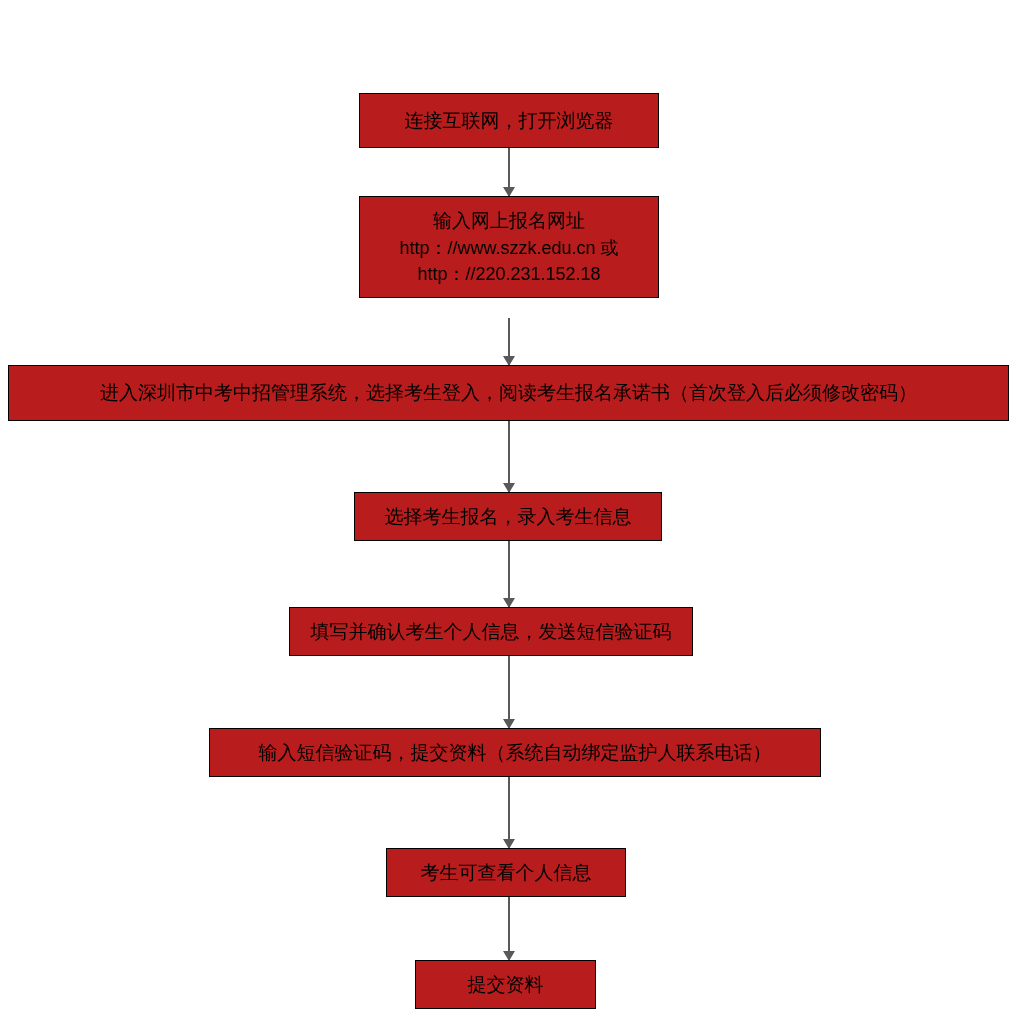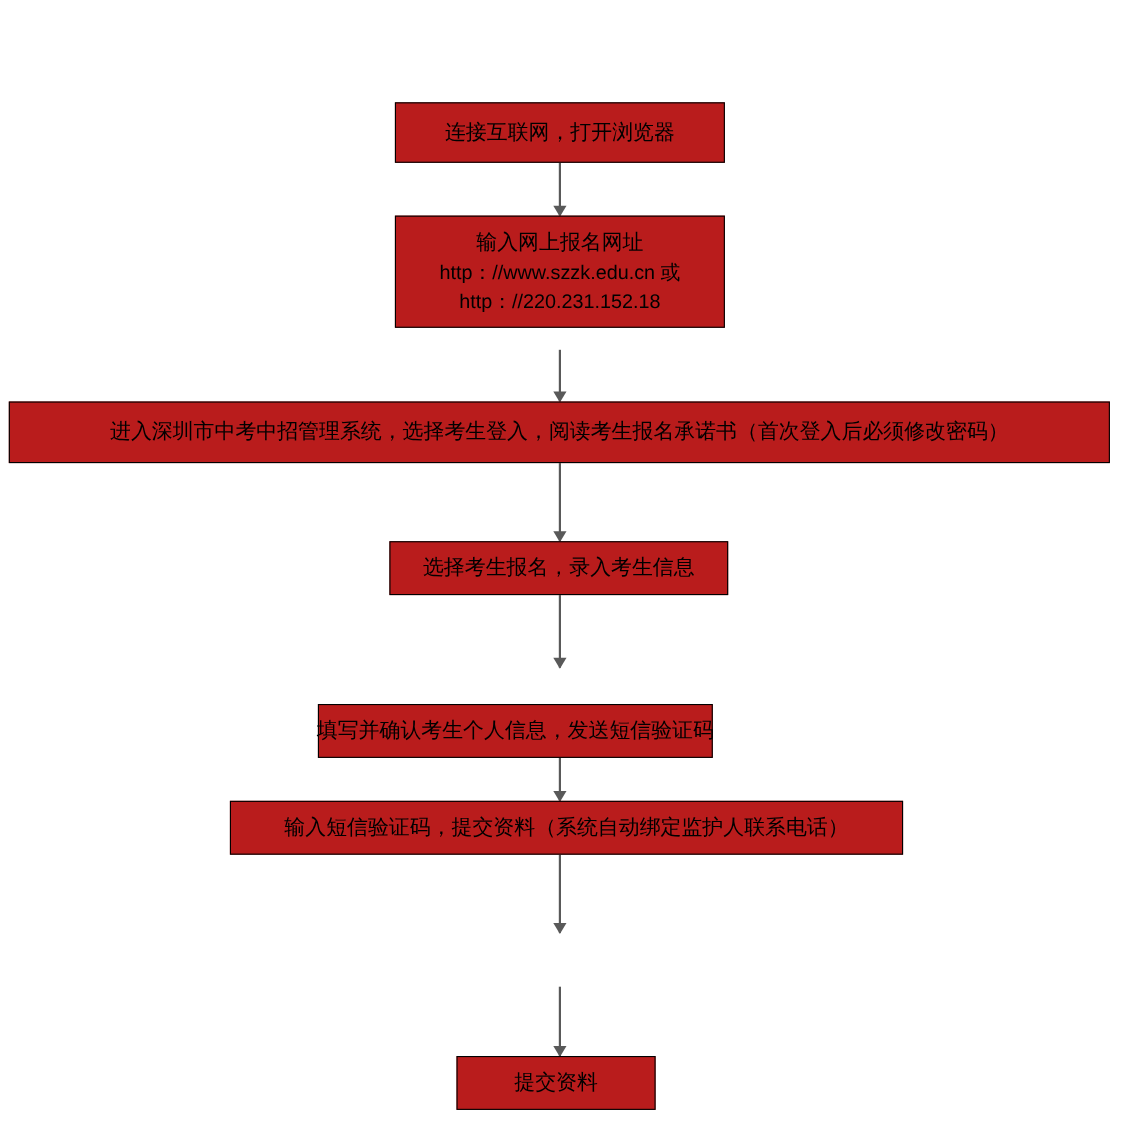--- a/index.html
+++ b/index.html
@@ -96,26 +96,29 @@
   </div>
 
   <div class="node" style="left:8px; top:365px; width:1001px; height:56px;">
     <span class="line">进入深圳市中考中招管理系统，选择考生登入，阅读考生报名承诺书（首次登入后必须修改密码）</span>
   </div>
 
   <div class="node" style="left:354px; top:492px; width:308px; height:49px;">
     <span class="line">选择考生报名，录入考生信息</span>
   </div>
 
-  <div class="node" style="left:289px; top:607px; width:359px; height:49px;margin-top:33px;">
+  <div class="node" style="left:289px; top:607px; width:404px; height:49px;">
     <span class="line">填写并确认考生个人信息，发送短信验证码</span>
   </div>
 
   <div class="node" style="left:209px; top:728px; width:612px; height:49px;">
     <span class="line">输入短信验证码，提交资料（系统自动绑定监护人联系电话）</span>
   </div>
 
+  <div class="node" style="left:386px; top:848px; width:240px; height:49px;">
+    <span class="line">考生可查看个人信息</span>
+  </div>
 
   <div class="node" style="left:415px; top:960px; width:181px; height:49px;">
     <span class="line">提交资料</span>
   </div>
 
 </div>
 
 </body></html>

